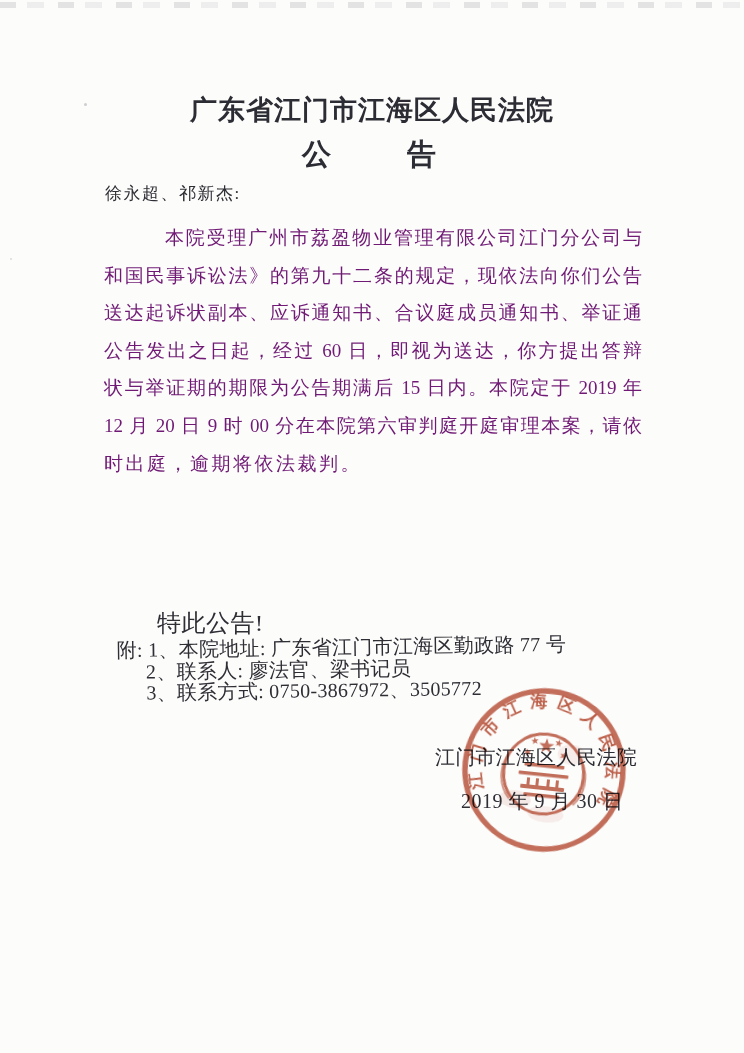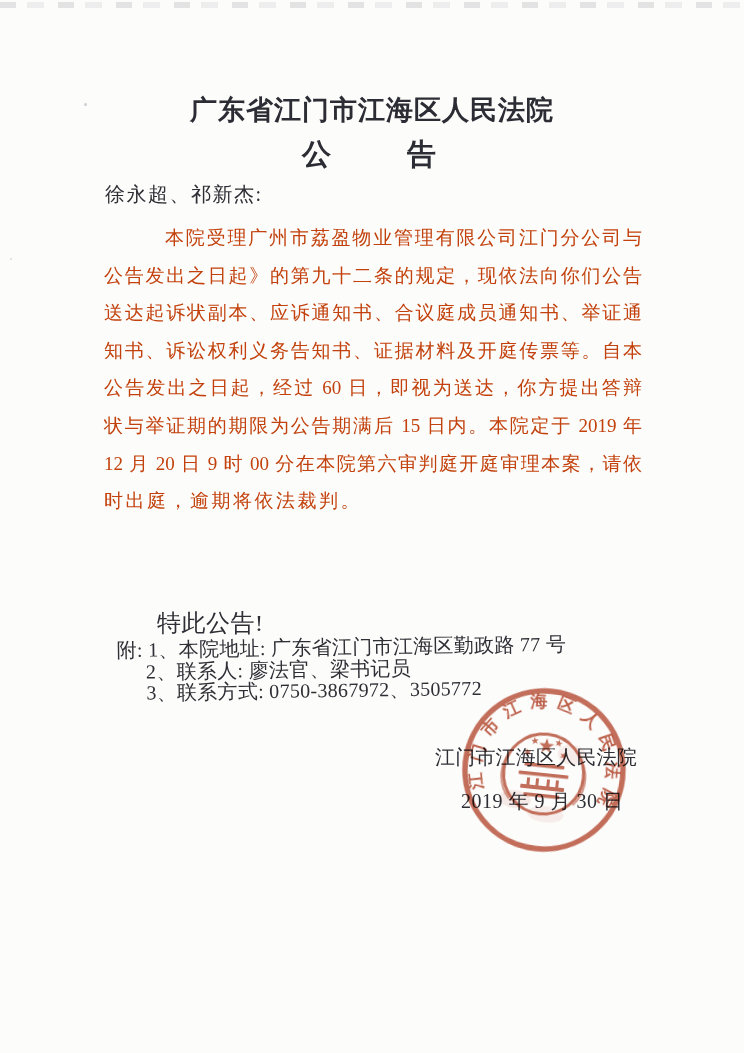--- a/index.html
+++ b/index.html
@@ -33,29 +33,29 @@
     line-height:36px;color:#2c2c34;
   }
   .notice-title{
     position:absolute;top:136px;left:0;width:744px;
     margin:0;text-align:center;
     font-size:29px;font-weight:bold;letter-spacing:6px;
     line-height:36px;color:#2c2c34;
   }
   .addressee{
     position:absolute;left:105px;top:181px;
-    font-size:20px;letter-spacing:1.5px;line-height:26px;
+    font-size:17px;letter-spacing:1.5px;line-height:26px;
   }
   .body-block{
     position:absolute;left:104px;top:219px;width:538px;
   }
   .line{
     font-size:19px;line-height:37.6px;
     text-align:justify;text-align-last:justify;
-    color:#c2410c;
+    color:#701a75;
   }
   .line.first{text-indent:61px;}
   .line.last{text-align:left;text-align-last:left;letter-spacing:2.5px;}
   .closing{
     position:absolute;left:157px;top:610px;
     font-size:24px;letter-spacing:.5px;line-height:26px;
   }
   .attachments{
     position:absolute;left:117px;top:640px;width:520px;
     transform:rotate(-.8deg);transform-origin:left center;
@@ -96,23 +96,22 @@
   <div class="speck-b"></div>
 
   <h1 class="court-title">广东省江门市江海区人民法院</h1>
 
   <h2 class="notice-title">公　　告</h2>
 
   <div class="addressee">徐永超、祁新杰:</div>
 
   <div class="body-block">
     <div class="line first">本院受理广州市荔盈物业管理有限公司江门分公司与</div>
-    <div class="line">公告发出之日起》的第九十二条的规定，现依法向你们公告</div>
+    <div class="line">和国民事诉讼法》的第九十二条的规定，现依法向你们公告</div>
     <div class="line">送达起诉状副本、应诉通知书、合议庭成员通知书、举证通</div>
-    <div class="line">知书、诉讼权利义务告知书、证据材料及开庭传票等。自本</div>
     <div class="line">公告发出之日起，经过 60 日，即视为送达，你方提出答辩</div>
     <div class="line">状与举证期的期限为公告期满后 15 日内。本院定于 2019 年</div>
     <div class="line">12 月 20 日 9 时 00 分在本院第六审判庭开庭审理本案，请依</div>
     <div class="line last">时出庭，逾期将依法裁判。</div>
   </div>
 
   <div class="closing">特此公告!</div>
 
   <div class="attachments">
     <div class="att-line">附: 1、本院地址: 广东省江门市江海区勤政路 77 号</div>

